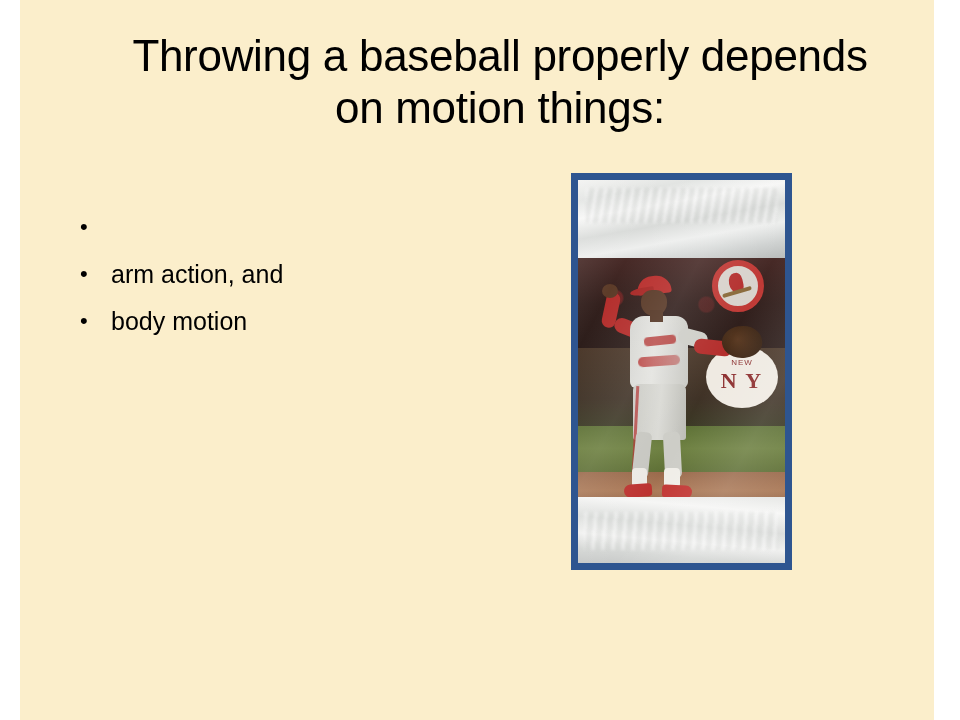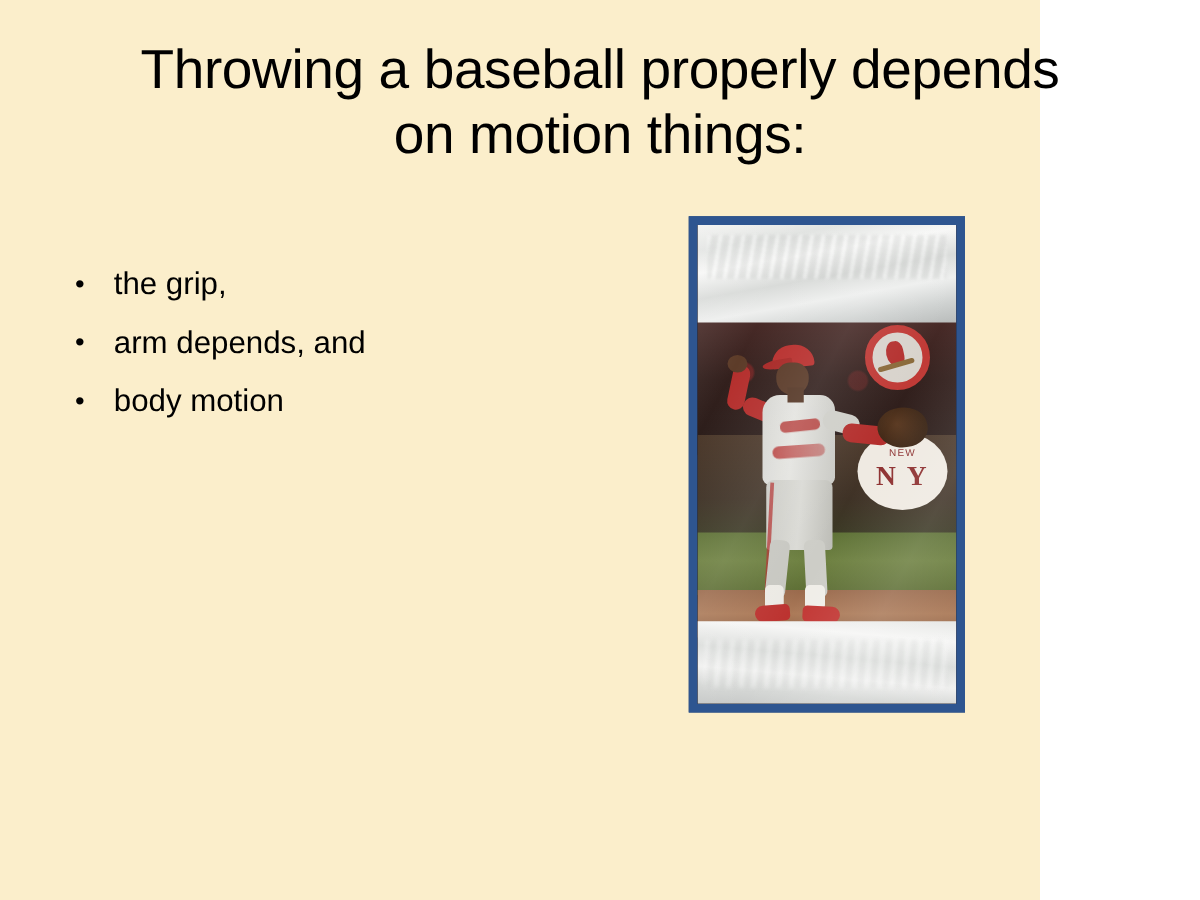--- a/index.html
+++ b/index.html
@@ -7,23 +7,24 @@
     padding: 0;
   }
   body {
     width: 960px;
     height: 720px;
     overflow: hidden;
     font-family: "Liberation Sans", sans-serif;
   }
   #slide {
     position: relative;
-    width: 832px;
+    width: 914px;
     height: 720px;
     background: #fbeecb;
+    margin-left: 20px;
   }
 
   
   #title-block {
     position: absolute;
     left: 50px;
     top: 30px;
     width: 860px;
     text-align: center;
   }
@@ -415,25 +416,24 @@
 <div id="slide">
 
   <div id="title-block">
     <div class="title-line">Throwing a baseball properly depends</div>
     <div class="title-line">on motion things:</div>
   </div>
 
   <div id="bullet-list">
     <div class="bullet-row">
       <span class="bullet-dot">•</span>
-      <span class="bullet-text">the grip,</span>
     </div>
     <div class="bullet-row">
       <span class="bullet-dot">•</span>
-      <span class="bullet-text">arm depends, and</span>
+      <span class="bullet-text">arm action, and</span>
     </div>
     <div class="bullet-row">
       <span class="bullet-dot">•</span>
       <span class="bullet-text">body motion</span>
     </div>
   </div>
 
   <div id="photo-frame">
     <div id="photo">
 

